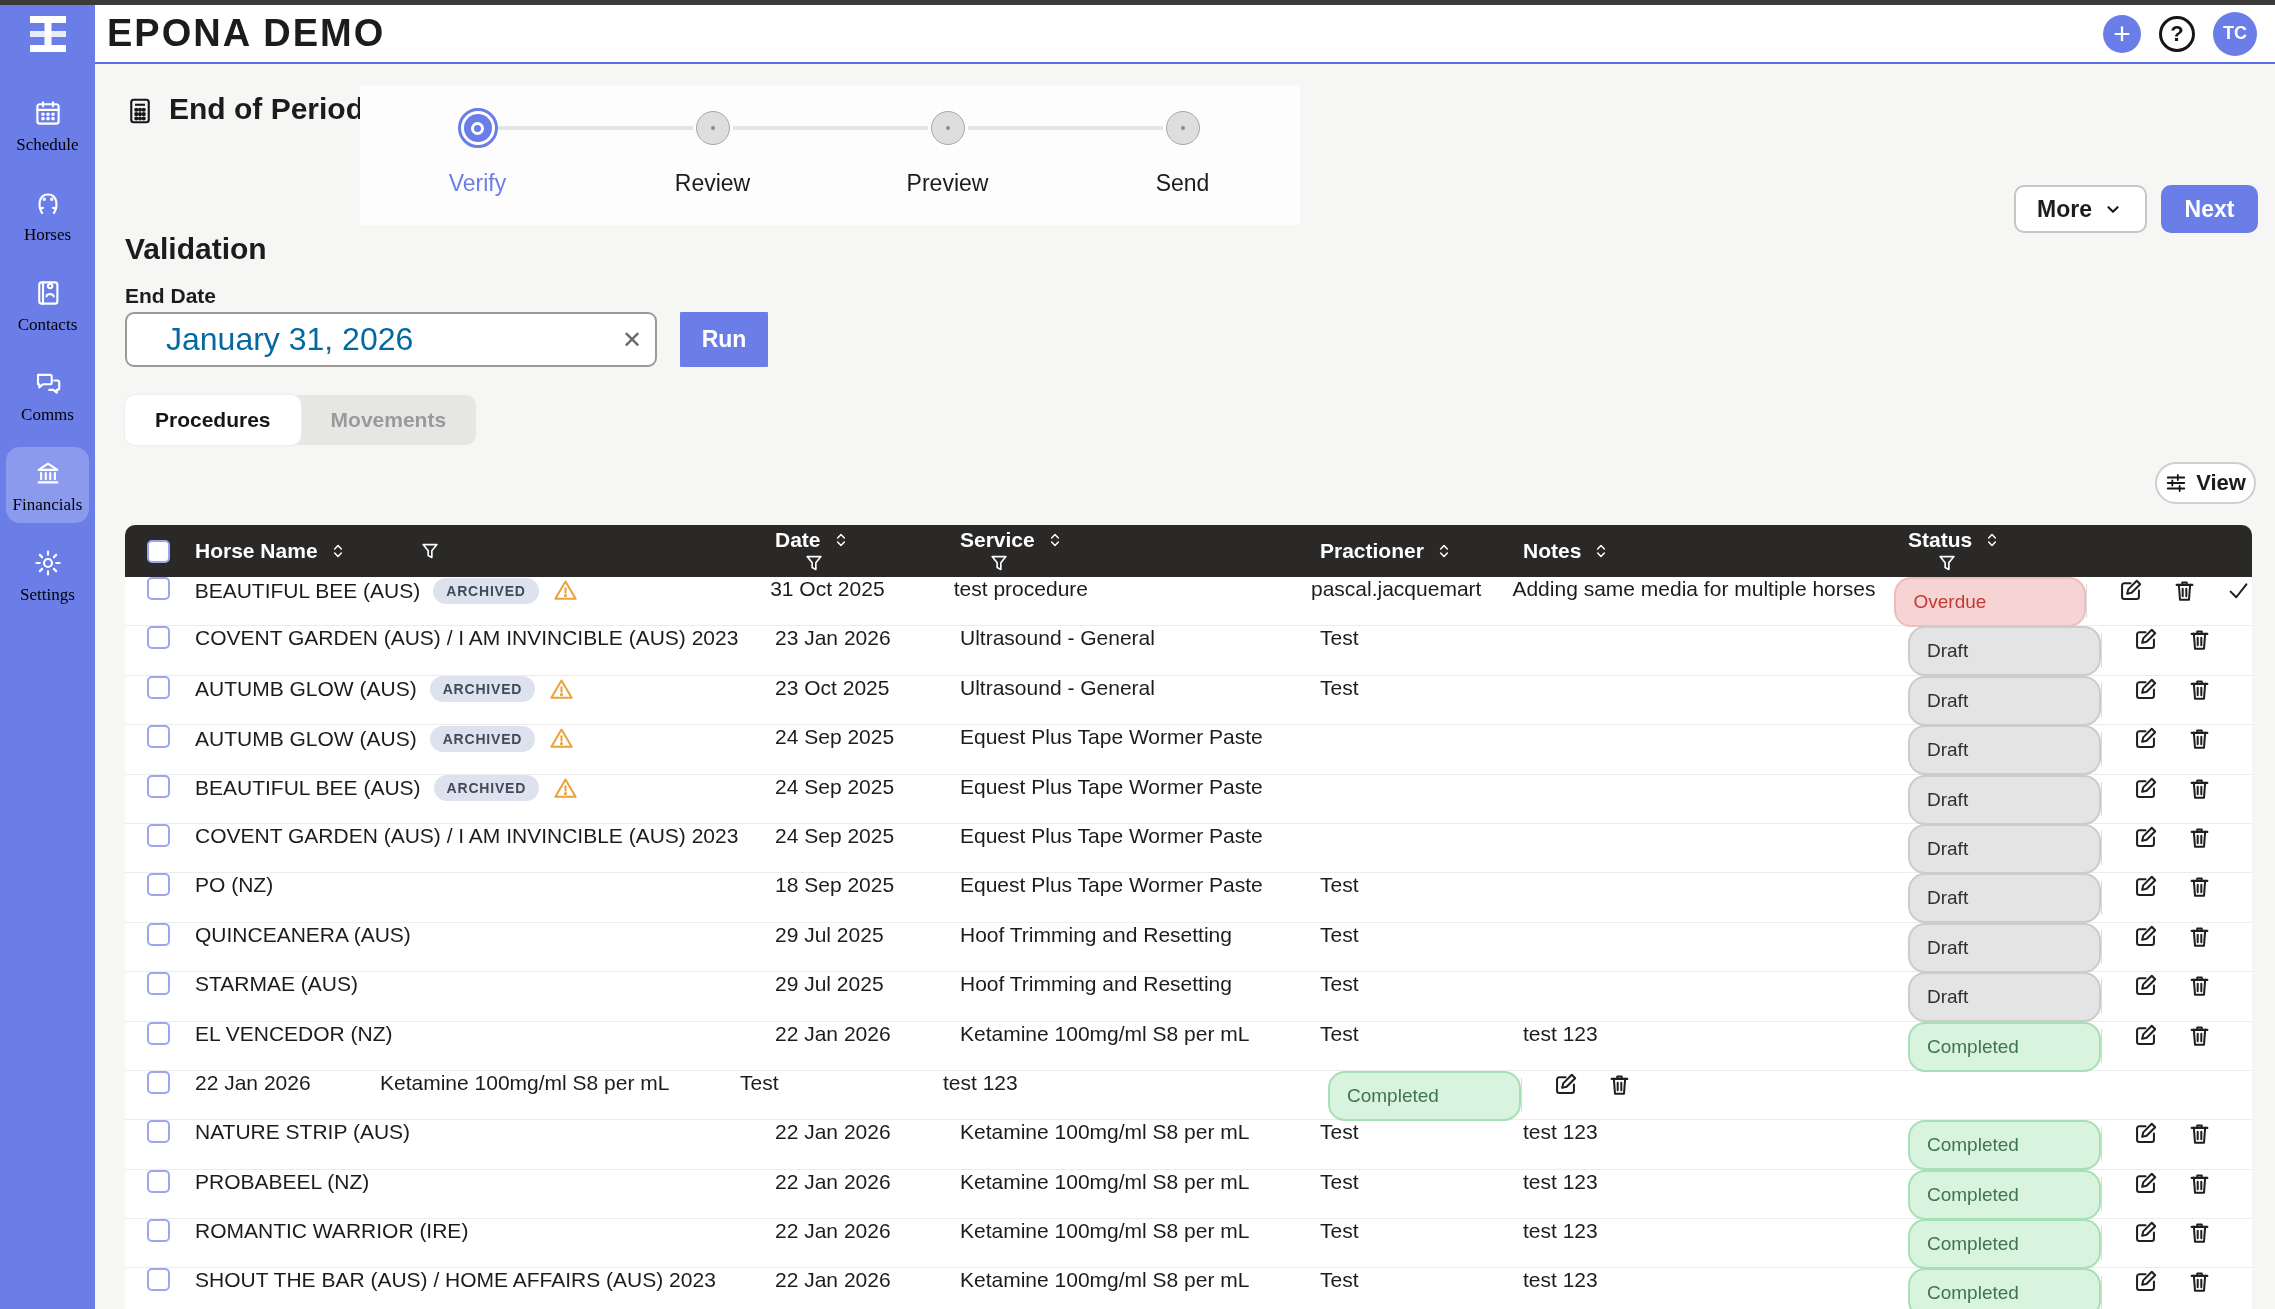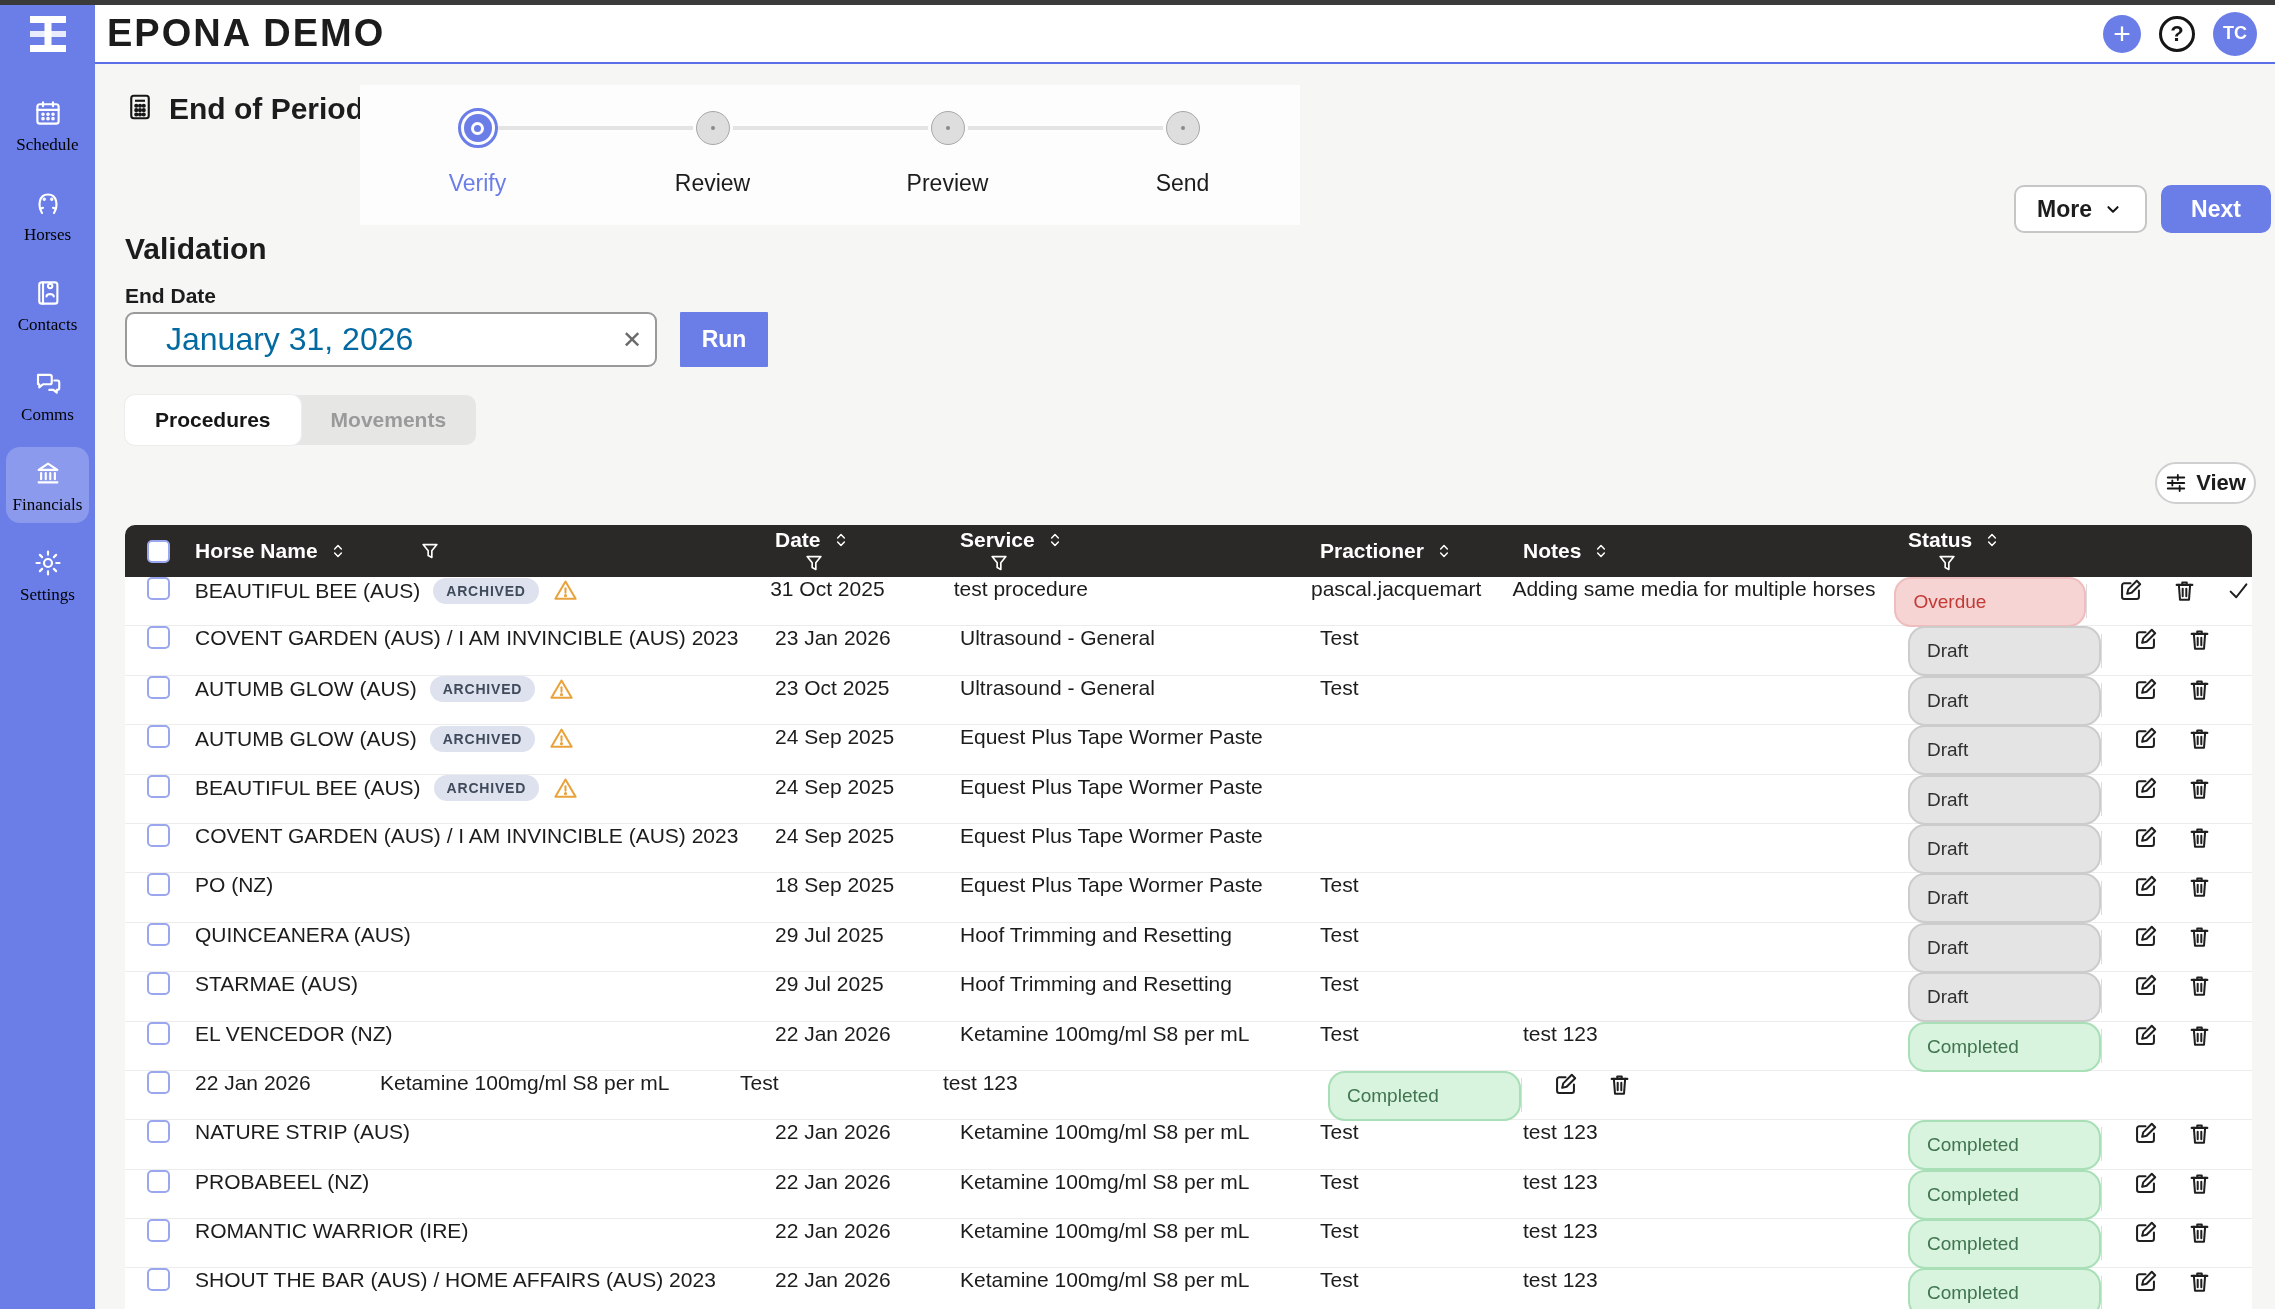--- a/index.html
+++ b/index.html
@@ -23,39 +23,39 @@
   .header { position:absolute; left:95px; top:5px; width:2180px; height:59px; background:#ffffff;
             border-bottom:2px solid #5B6FE8; display:flex; align-items:center; }
   .app-title { font-size:38px; font-weight:800; letter-spacing:2px; margin-left:12px; }
   .header-right { position:absolute; right:18px; top:0; height:57px; display:flex; align-items:center; gap:18px; }
   .circle-btn { border-radius:50%; display:flex; align-items:center; justify-content:center; cursor:pointer; }
   .plus-btn { width:38px; height:38px; background:#6B7EE8; color:#fff; font-size:30px; line-height:1; }
   .help-btn { width:36px; height:36px; border:3px solid #161616; color:#161616; font-size:22px; font-weight:700; background:#fff; }
   .avatar { width:44px; height:44px; background:#6B7EE8; color:#fff; font-size:18px; font-weight:700; }
 
   
-  .page-title { position:absolute; left:125px; top:92px; display:flex; align-items:flex-start; gap:14px;
+  .page-title { position:absolute; left:125px; top:92px; display:flex; align-items:flex-end; gap:14px;
                 font-size:30px; font-weight:700; }
   .stepper-card { position:absolute; left:360px; top:85px; width:940px; height:140px; background:#fdfdfd; }
   .step-line { position:absolute; left:117px; right:117px; top:41px; height:4px; background:#e4e4e4; }
   .steps { position:absolute; inset:0; display:flex; }
   .step { flex:1; display:flex; flex-direction:column; align-items:center; padding-top:23px; cursor:pointer; }
   .dot-outer { width:40px; height:40px; border-radius:50%; background:#fdfdfd; display:flex; align-items:center; justify-content:center; position:relative; z-index:1; }
   .step.active .dot-outer { border:3px solid #6B7EE8; }
   .dot-inner { width:34px; height:34px; border-radius:50%; background:#dedede; border:1px solid #a8a8a8; display:flex; align-items:center; justify-content:center; }
   .step.active .dot-inner { width:28px; height:28px; background:#6B7EE8; border:none; }
   .dot-core { width:4px; height:4px; border-radius:50%; background:#8a8a8a; }
   .step.active .dot-core { width:13px; height:13px; background:#6B7EE8; border:3px solid #ffffff; }
   .step-label { margin-top:22px; font-size:23px; font-weight:500; color:#1c1c1c; }
   .step.active .step-label { color:#6B7EE8; }
 
   .more-btn { position:absolute; left:2014px; top:185px; width:133px; height:48px; background:#fff;
               border:2px solid #c6c6c6; border-radius:10px; display:flex; align-items:center;
               justify-content:center; gap:10px; font-size:23px; font-weight:600; cursor:pointer; }
-  .next-btn { position:absolute; left:2161px; top:185px; width:110px; height:48px; background:#6B7EE8;
+  .next-btn { position:absolute; left:2161px; top:185px; width:97px; height:48px; background:#6B7EE8;
               border-radius:10px; color:#fff; display:flex; align-items:center; justify-content:center;
               font-size:23px; font-weight:600; cursor:pointer; }
 
   .section-title { position:absolute; left:125px; top:232px; font-size:30px; font-weight:700; }
   .end-date-label { position:absolute; left:125px; top:284px; font-size:21px; font-weight:600; }
   .date-input { position:absolute; left:125px; top:312px; width:532px; height:55px; background:#fff;
                 border:2px solid #9a9a9a; border-radius:9px; display:flex; align-items:center; }
   .date-input input { border:none; outline:none; flex:1; height:100%; padding-left:39px; font-size:32px;
                       font-family:"Liberation Sans", sans-serif; color:#0369a1; background:transparent; }
   .clear-x { width:46px; font-size:24px; color:#6a6a6a; cursor:pointer; text-align:center; }

